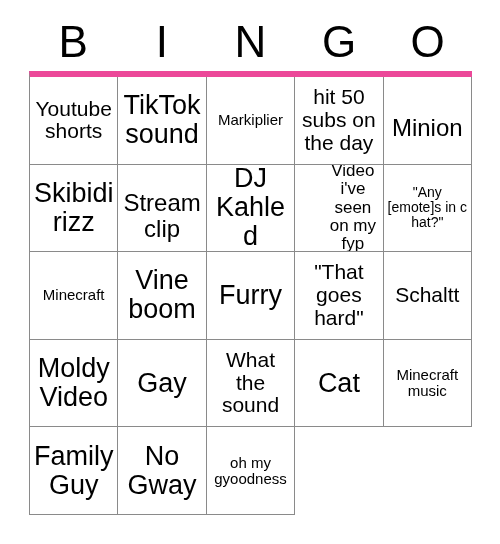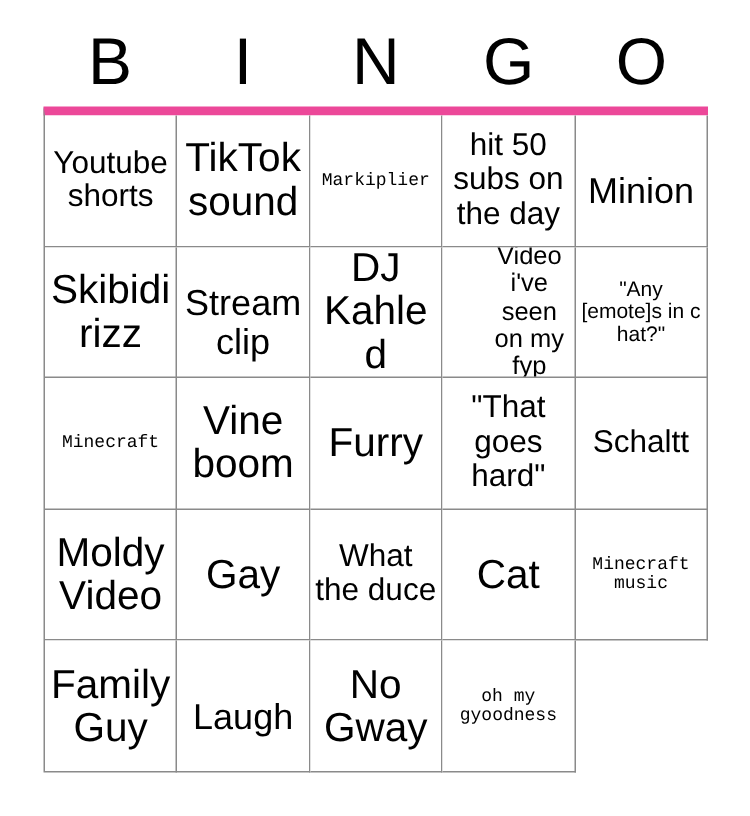--- a/index.html
+++ b/index.html
@@ -71,21 +71,21 @@
     display: block;
     width: 100%;
     line-height: 1.08;
     word-wrap: break-word;
     overflow-wrap: break-word;
   }
   .fs-xl  { font-size: 27px; }
   .fs-lg  { font-size: 24px; margin-top: 16px; }
   .fs-md  { font-size: 21px; }
   .fs-sm  { font-size: 17px; margin-left: 28px; }
-  .fs-xs  { font-size: 12px; font-family: Liberation Mono, monospace; }
+  .fs-xs  { font-size: 15px; }
   .fs-xxs { font-size: 14px; }
 </style>
 </head>
 <body>
 
 <div id="card">
 
   <div id="header-row">
     <div class="header-letter">B</div>
     <div class="header-letter">I</div>
@@ -141,33 +141,30 @@
       <div class="cell">
         <span class="cell-text fs-md">Schaltt</span>
       </div>
       <div class="cell">
         <span class="cell-text fs-xl">Moldy Video</span>
       </div>
       <div class="cell">
         <span class="cell-text fs-xl">Gay</span>
       </div>
       <div class="cell">
-        <span class="cell-text fs-md">What the duce</span>
+        <span class="cell-text fs-md">What the sound</span>
       </div>
       <div class="cell">
         <span class="cell-text fs-xl">Cat</span>
       </div>
       <div class="cell">
         <span class="cell-text fs-xs">Minecraft music</span>
       </div>
       <div class="cell">
         <span class="cell-text fs-xl">Family Guy</span>
-      </div>
-      <div class="cell">
-        <span class="cell-text fs-lg">Laugh</span>
       </div>
       <div class="cell">
         <span class="cell-text fs-xl">No Gway</span>
       </div>
       <div class="cell">
         <span class="cell-text fs-xs">oh my gyoodness</span>
       </div>
     </div>
 
 </div>

